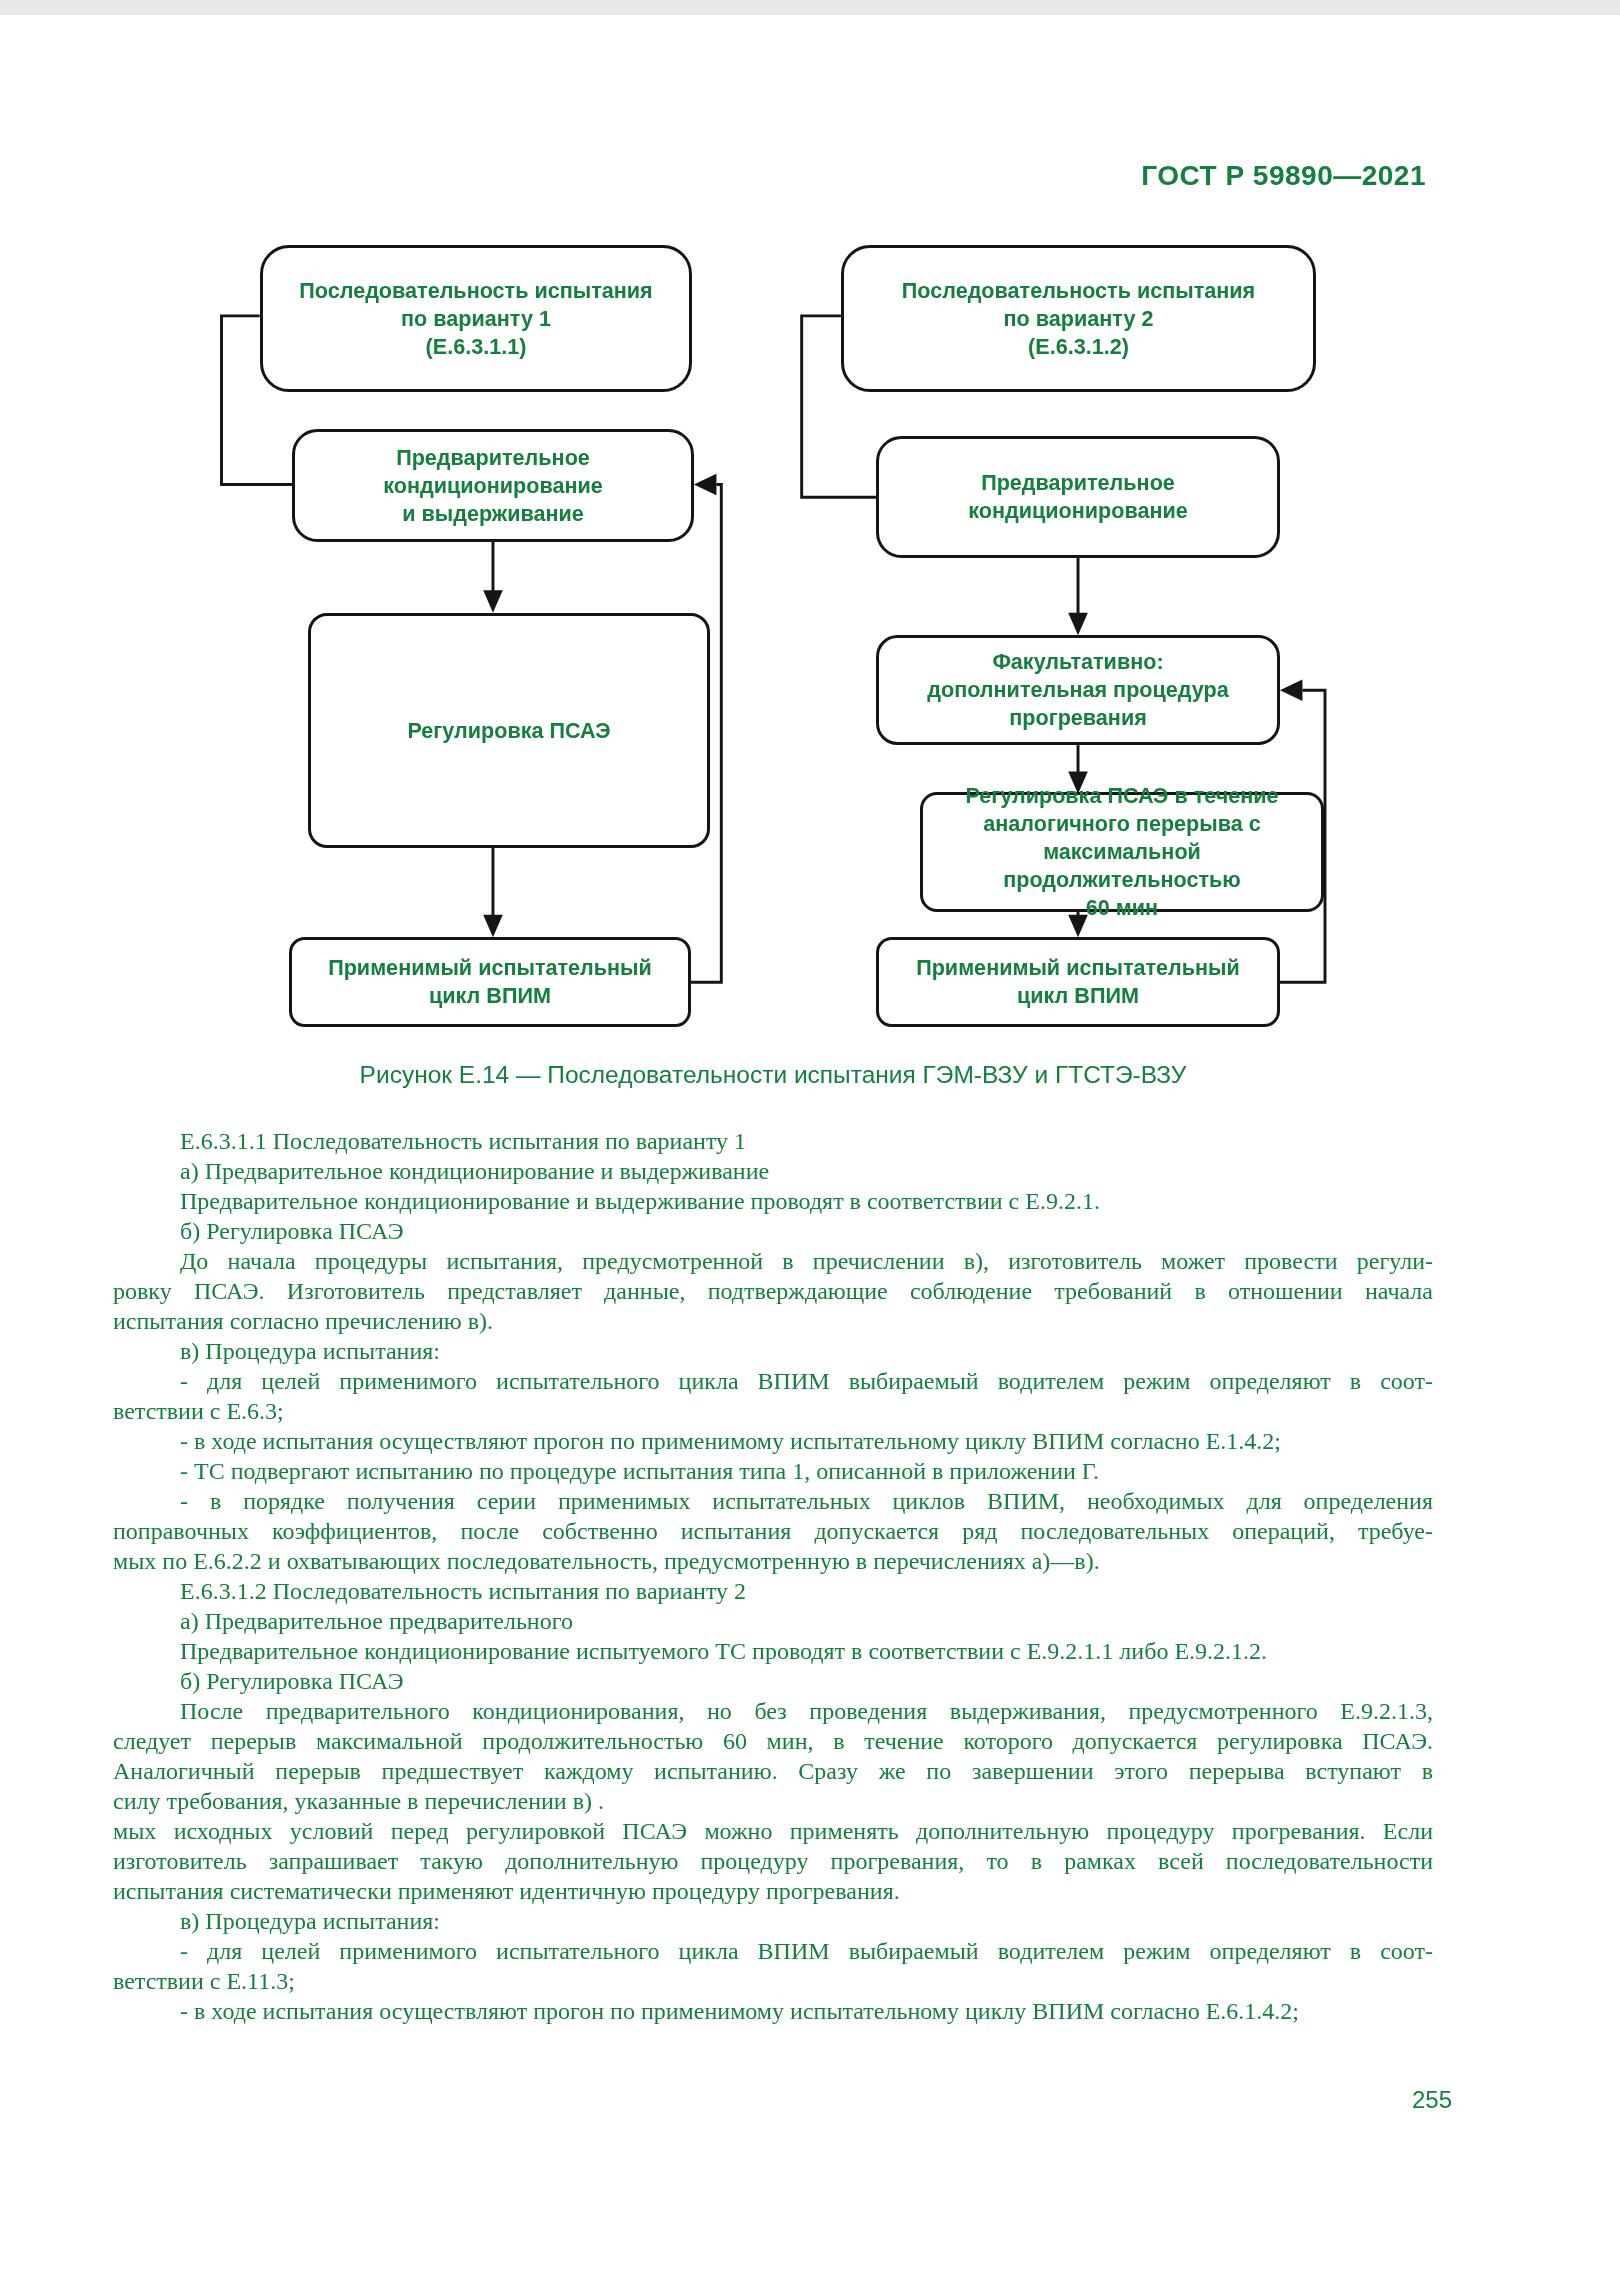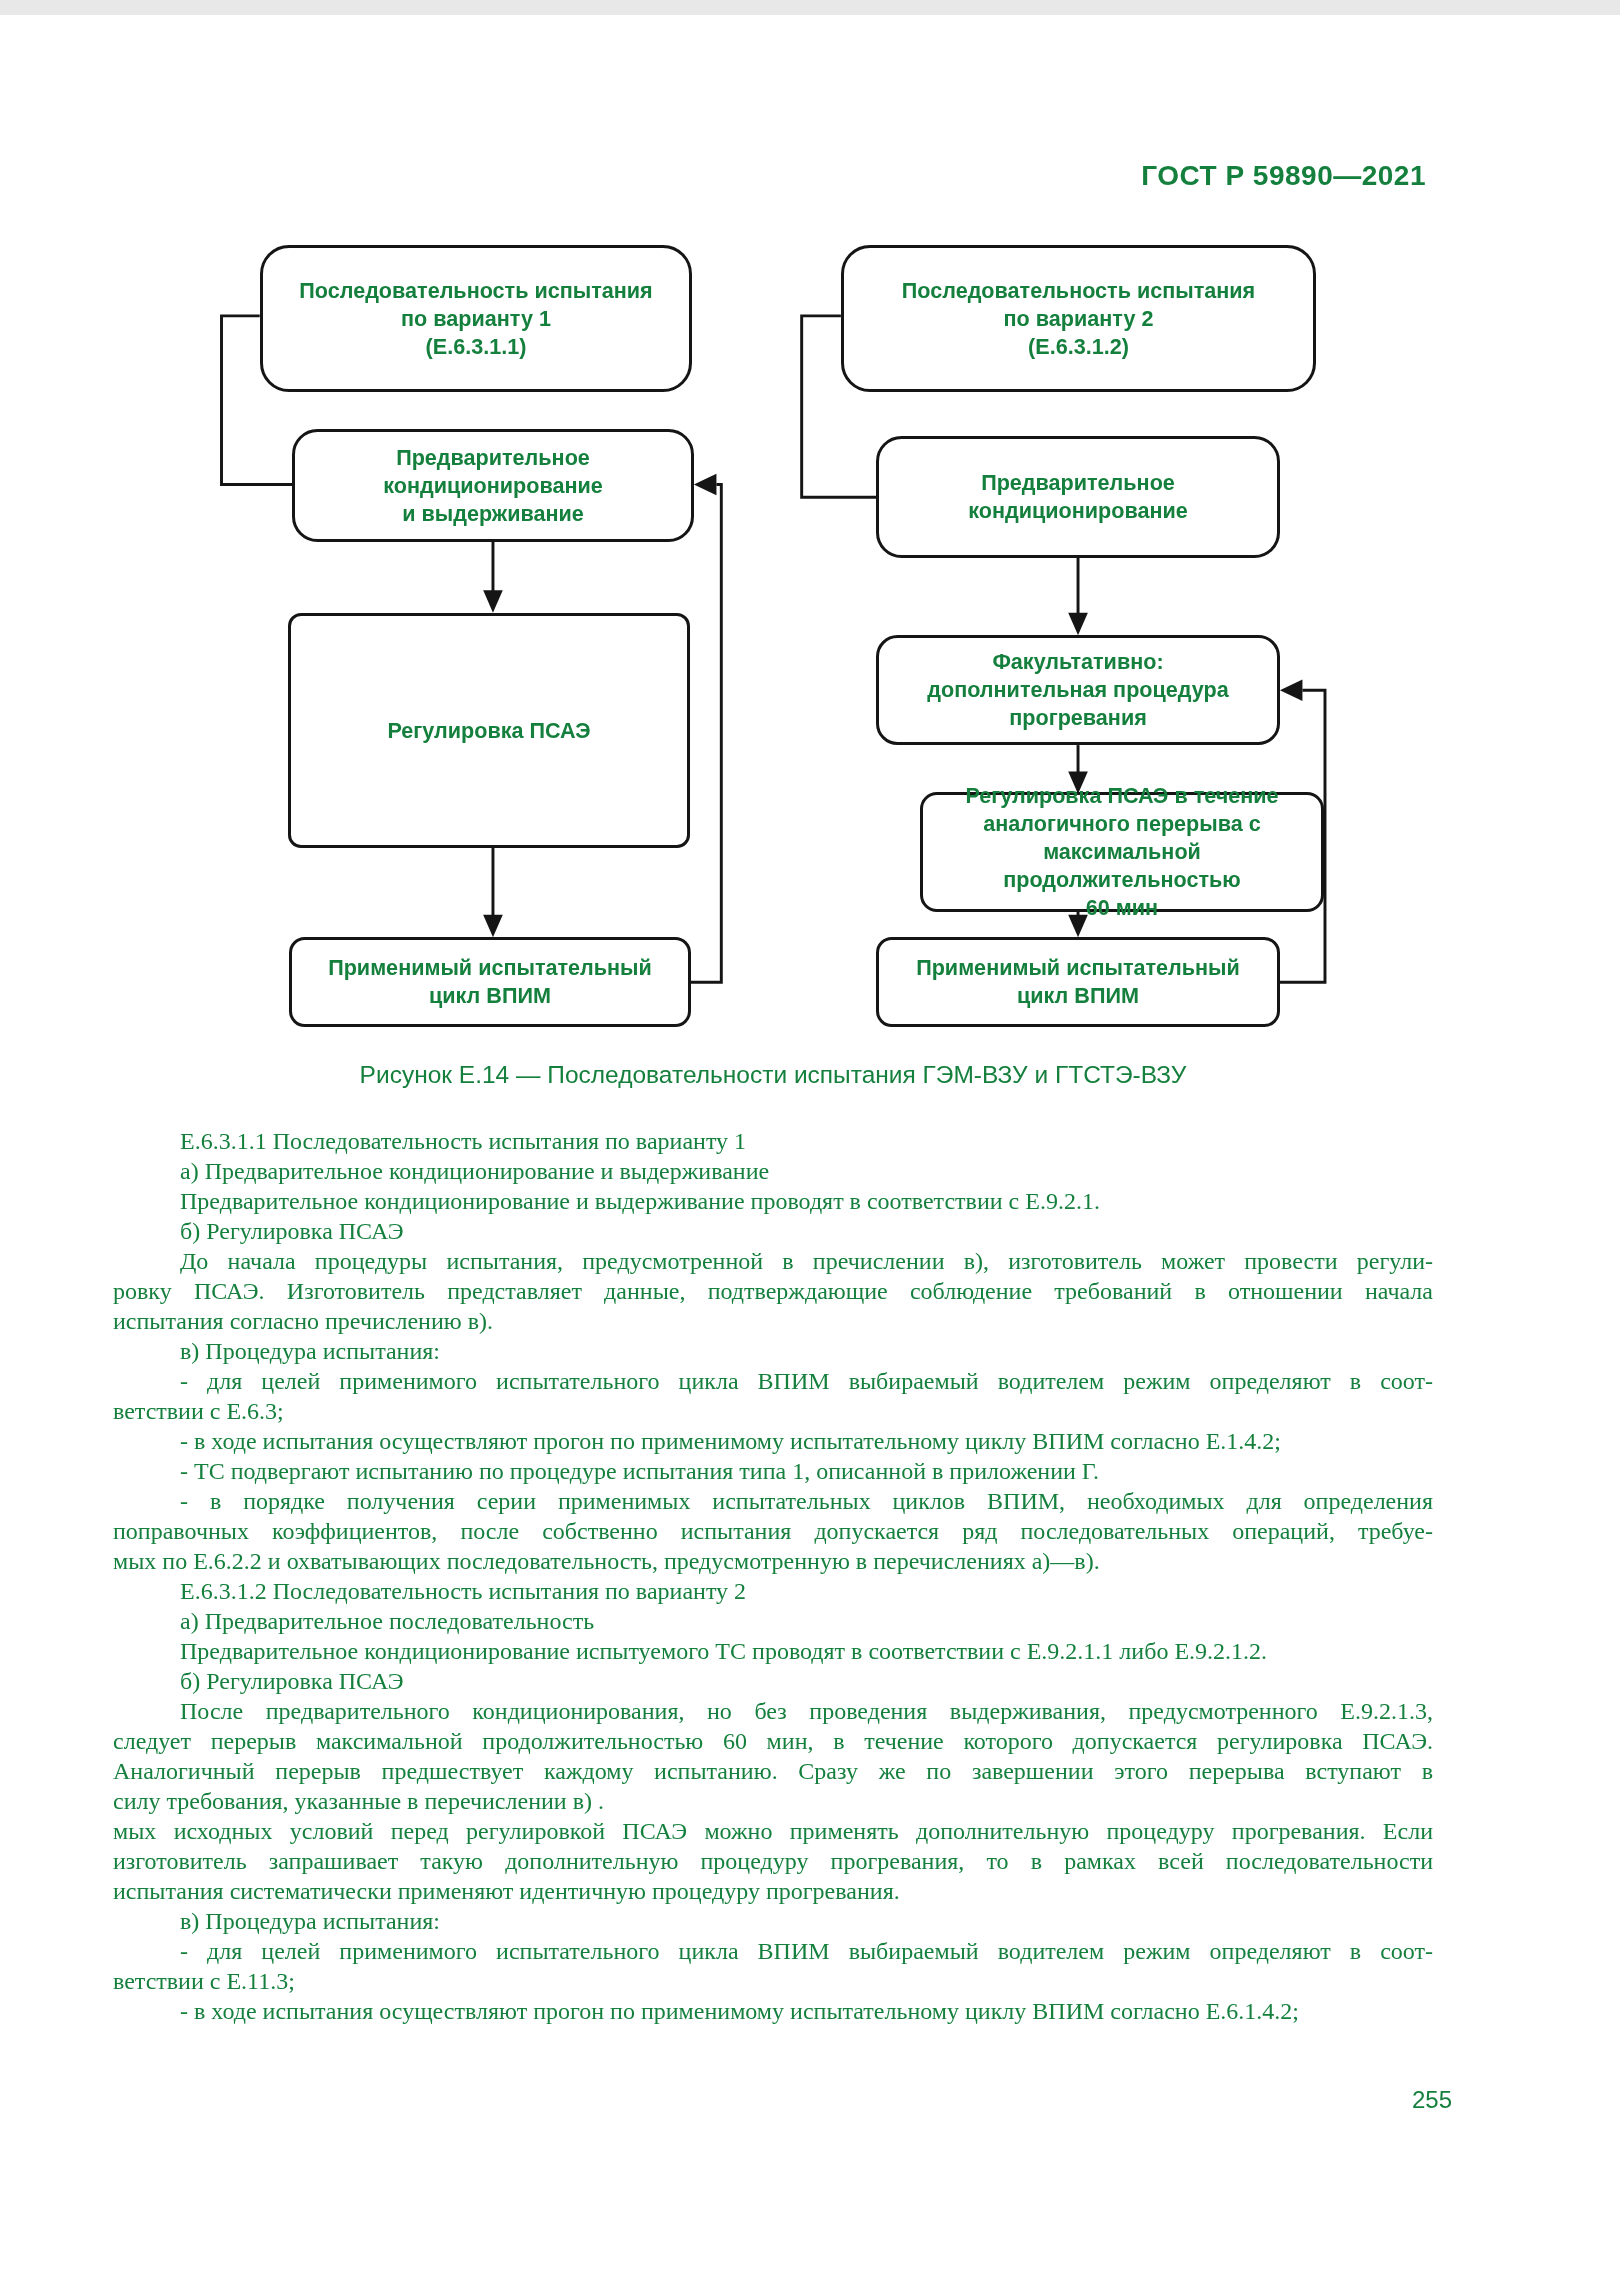--- a/index.html
+++ b/index.html
@@ -74,21 +74,21 @@
         <polygon points="1306,689 1329,678 1329,700"></polygon>
       </g>
     </svg>
 
     <div class="fbox" style="left:260px; top:230px; width:432px; height:147px; border-radius:29px;">Последовательность испытания
 по варианту 1
 (Е.6.3.1.1)</div>
     <div class="fbox" style="left:292px; top:414px; width:402px; height:113px; border-radius:25.5px;">Предварительное
 кондиционирование
 и выдерживание</div>
-    <div class="fbox" style="left:288px; top:598px; width:402px; height:235px; border-radius:13px;">Регулировка ПСАЭ</div>
+    <div class="fbox" style="left:308px; top:598px; width:402px; height:235px; border-radius:19px;">Регулировка ПСАЭ</div>
     <div class="fbox" style="left:289px; top:922px; width:402px; height:90px; border-radius:15.7px;">Применимый испытательный
 цикл ВПИМ</div>
 
     <div class="fbox" style="left:841px; top:230px; width:475px; height:147px; border-radius:29px;">Последовательность испытания
 по варианту 2
 (Е.6.3.1.2)</div>
     <div class="fbox" style="left:876px; top:421px; width:404px; height:122px; border-radius:25.5px;">Предварительное
 кондиционирование</div>
     <div class="fbox" style="left:876px; top:620px; width:404px; height:110px; border-radius:21.6px;">Факультативно:
 дополнительная процедура
@@ -113,21 +113,21 @@
       <div class="bl">испытания согласно пречислению в).</div>
       <div class="bl ind">в) Процедура испытания:</div>
       <div class="bl ind just">- для целей применимого испытательного цикла ВПИМ выбираемый водителем режим определяют в соот-</div>
       <div class="bl">ветствии с Е.6.3;</div>
       <div class="bl ind">- в ходе испытания осуществляют прогон по применимому испытательному циклу ВПИМ согласно Е.1.4.2;</div>
       <div class="bl ind">- ТС подвергают испытанию по процедуре испытания типа 1, описанной в приложении Г.</div>
       <div class="bl ind just">- в порядке получения серии применимых испытательных циклов ВПИМ, необходимых для определения</div>
       <div class="bl just">поправочных коэффициентов, после собственно испытания допускается ряд последовательных операций, требуе-</div>
       <div class="bl">мых по Е.6.2.2 и охватывающих последовательность, предусмотренную в перечислениях а)—в).</div>
       <div class="bl ind">Е.6.3.1.2 Последовательность испытания по варианту 2</div>
-      <div class="bl ind">а) Предварительное последовательность</div>
+      <div class="bl ind">а) Предварительное предварительного</div>
       <div class="bl ind">Предварительное кондиционирование испытуемого ТС проводят в соответствии с Е.9.2.1.1 либо Е.9.2.1.2.</div>
       <div class="bl ind">б) Регулировка ПСАЭ</div>
       <div class="bl ind just">После предварительного кондиционирования, но без проведения выдерживания, предусмотренного Е.9.2.1.3,</div>
       <div class="bl just">следует перерыв максимальной продолжительностью 60 мин, в течение которого допускается регулировка ПСАЭ.</div>
       <div class="bl just">Аналогичный перерыв предшествует каждому испытанию. Сразу же по завершении этого перерыва вступают в</div>
       <div class="bl">силу требования, указанные в перечислении в) .</div>
       <div class="bl just">мых исходных условий перед регулировкой ПСАЭ можно применять дополнительную процедуру прогревания. Если</div>
       <div class="bl just">изготовитель запрашивает такую дополнительную процедуру прогревания, то в рамках всей последовательности</div>
       <div class="bl">испытания систематически применяют идентичную процедуру прогревания.</div>
       <div class="bl ind">в) Процедура испытания:</div>

